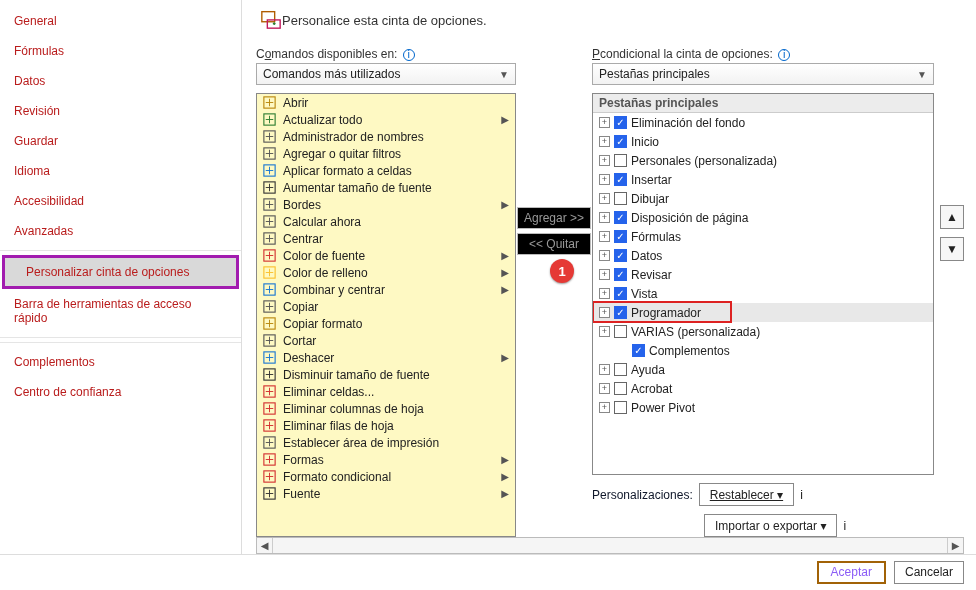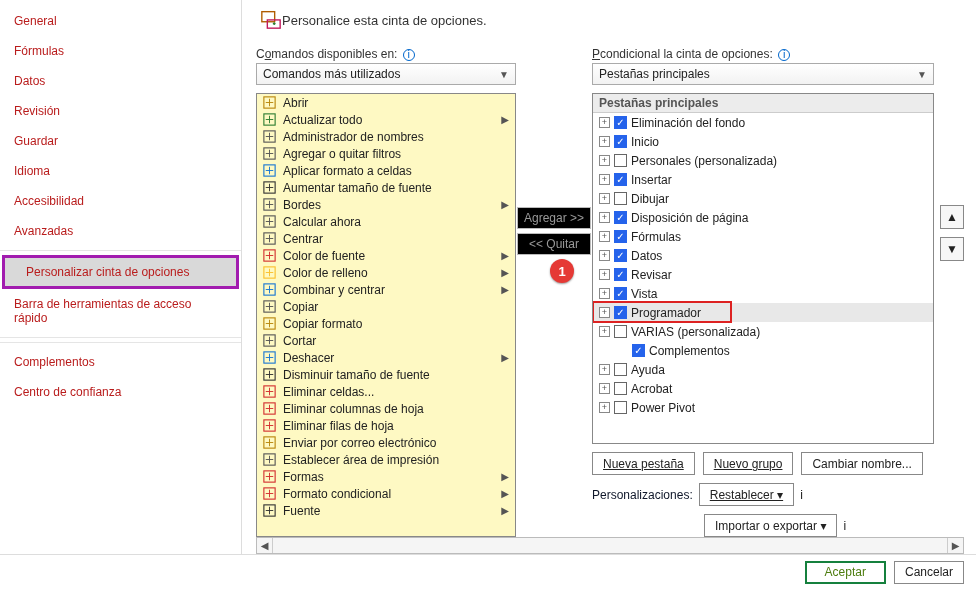--- a/index.html
+++ b/index.html
@@ -173,21 +173,21 @@
   .winbtn {
     border:1px solid #888; background:#fff; padding:3px 10px; height:23px;
     display:inline-flex; align-items:center; cursor:pointer;
   }
   .pers-row { display:flex; align-items:center; gap:6px; margin-top:8px;}
   .pers-label { color:#0f172a;}
   .footer {
     height:34px; display:flex; justify-content:flex-end; align-items:center;
     gap:8px; padding:0 12px;
   }
-  .winbtn.primary { border:2px solid #15803d; color:#4d7c0f; padding:2px 18px;}
+  .winbtn.primary { border:2px solid #a16207; color:#8b5cf6; padding:2px 12px;}
   .hscroll { height:17px; border:1px solid #bbb; background:#f5f5f5; margin-top:auto; display:flex;}
   .hscroll .arrow{ width:16px; border-right:1px solid #ccc; display:flex;align-items:center;justify-content:center;font-size:10px;color:#555;}
   .hscroll .arrow:last-child{border-right:none;border-left:1px solid #ccc;}
   .hscroll .track{flex:1;}
   .u { text-decoration: underline; text-decoration-thickness: 1px; }
 </style>
 </head>
 <body>
 
 <div class="container">
@@ -415,29 +415,20 @@
                 <svg viewBox="0 0 16 16">
                   <rect x="2" y="2" width="12" height="12" fill="none" stroke="#d32f2f" stroke-width="1.2"></rect>
                   <path d="M4 8 L12 8 M8 4 L8 12" stroke="#d32f2f" stroke-width="1"></path>
                 </svg>
               </span>
               <span>Eliminar filas de hoja</span>
             </div>
             <div class="cmd-row">
               <span class="cmd-ico">
                 <svg viewBox="0 0 16 16">
-                  <rect x="2" y="2" width="12" height="12" fill="none" stroke="#b8860b" stroke-width="1.2"></rect>
-                  <path d="M4 8 L12 8 M8 4 L8 12" stroke="#b8860b" stroke-width="1"></path>
-                </svg>
-              </span>
-              <span>Enviar por correo electrónico</span>
-            </div>
-            <div class="cmd-row">
-              <span class="cmd-ico">
-                <svg viewBox="0 0 16 16">
                   <rect x="2" y="2" width="12" height="12" fill="none" stroke="#555" stroke-width="1.2"></rect>
                   <path d="M4 8 L12 8 M8 4 L8 12" stroke="#555" stroke-width="1"></path>
                 </svg>
               </span>
               <span>Establecer área de impresión</span>
             </div>
             <div class="cmd-row">
               <span class="cmd-ico">
                 <svg viewBox="0 0 16 16">
                   <rect x="2" y="2" width="12" height="12" fill="none" stroke="#d32f2f" stroke-width="1.2"></rect>
@@ -568,31 +559,20 @@
                 <span class="chk "></span>
                 <span>Acrobat</span>
               </div>
               <div class="tree-row" style="position: relative;">
                 <span class="plus">+</span>
                 <span class="chk "></span>
                 <span>Power Pivot</span>
               </div>
             </div>
         </div>
-        <div class="bottom-btns">
-          <span class="winbtn">
-              <span class="u">Nueva pestaña</span>
-            </span>
-          <span class="winbtn">
-              <span class="u">Nuevo grupo</span>
-            </span>
-          <span class="winbtn">
-              <span>Cambiar nombre...</span>
-            </span>
-        </div>
         <div class="pers-row">
           <span class="pers-label">Personalizaciones:</span>
           <span class="winbtn">
               <span class="u" style="text-underline-offset:1px">Restablecer ▾</span>
             </span>
           <span class="info">i</span>
         </div>
         <div class="pers-row" style="margin-left:112px;">
           <span class="winbtn">
               <span>Importar o exportar ▾</span>

